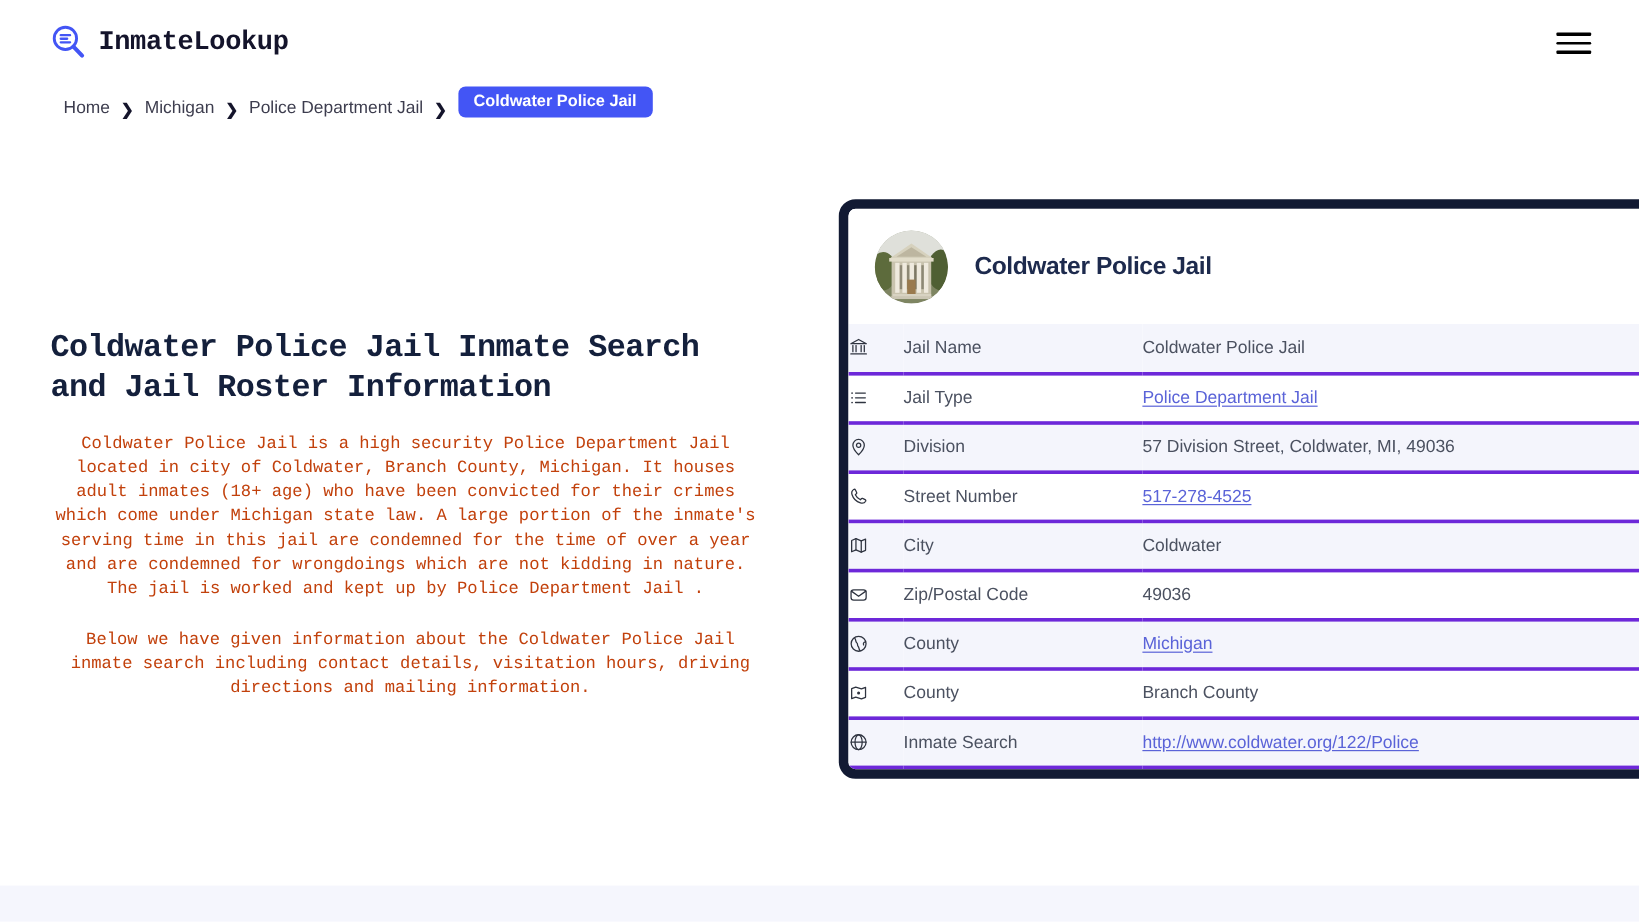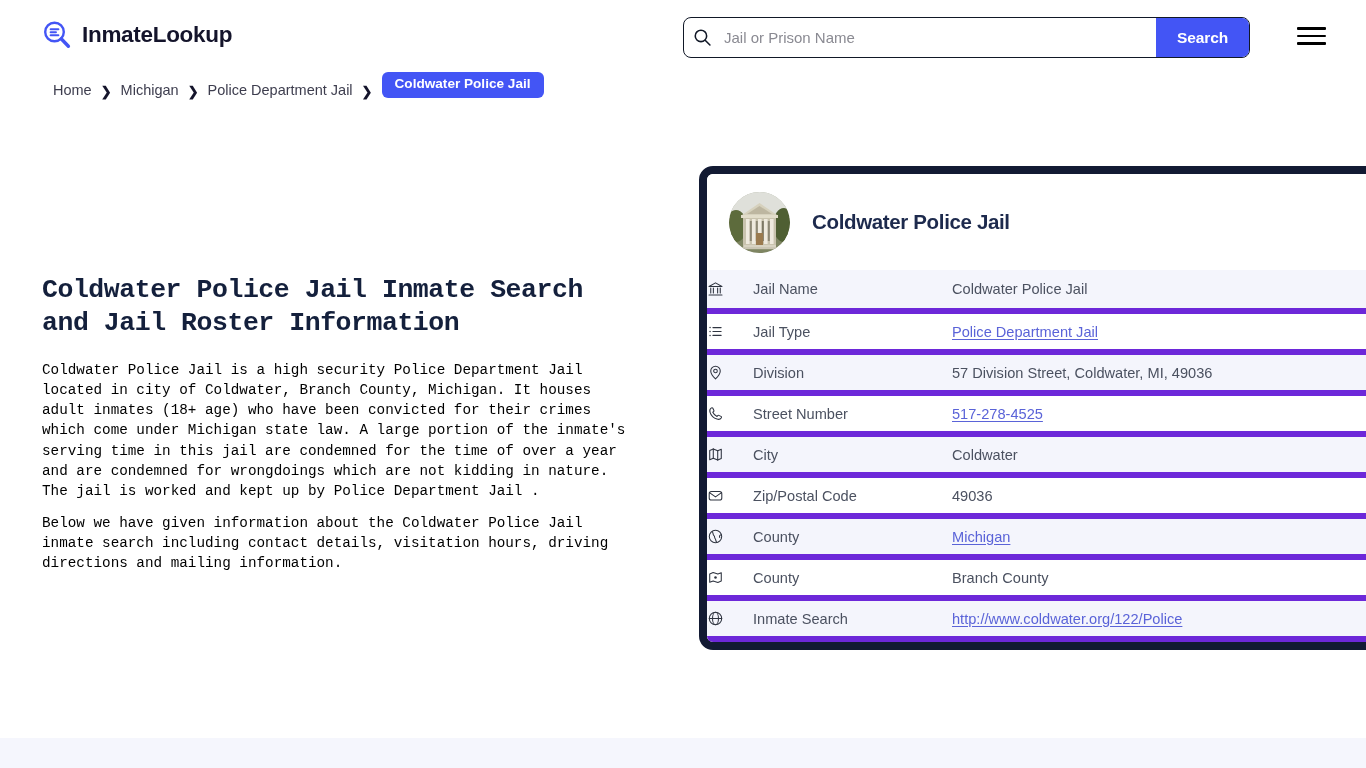--- a/index.html
+++ b/index.html
@@ -23,20 +23,21 @@
     align-items: center;
   }
   .brand {
     position: absolute;
     left: 41px;
     top: 19px;
     display: flex;
     align-items: center;
     gap: 9px;
     text-decoration: none;
+    font-family: Liberation Mono, monospace;
   }
   .brand-icon { width: 32px; height: 32px; display: block; }
   .brand-text {
     font-size: 22.5px;
     font-weight: 700;
     color: #14142b;
     letter-spacing: -0.3px;
     line-height: 1;
   }
 
@@ -152,24 +153,25 @@
     line-height: 1.23;
     font-weight: 700;
     color: #14203c;
     letter-spacing: -0.45px;
     max-width: 600px;
   }
   p.body-par {
     margin-top: 21px;
     font-size: 14.3px;
     line-height: 20.1px;
-    color: #000000;
+    color: #c2410c;
     max-width: 592px;
-  }
-  p.body-par.second { margin-top: 12px; max-width: 600px; }
+    text-align: center;
+  }
+  p.body-par.second { margin-top: 23px; max-width: 600px; }
 
   
   .card {
     position: absolute;
     left: 699px;
     top: 166px;
     width: 760px;            
     border: 8px solid #121a33;
     border-radius: 14px;
     background: #ffffff;
@@ -206,21 +208,21 @@
     table-layout: auto;
   }
   table.info tr { height: 41px; }
   table.info tr:nth-child(odd)  { background: #f4f5fc; }
   table.info tr:nth-child(even) { background: #ffffff; }
   table.info td {
     padding: 0;
     vertical-align: middle;
     font-size: 14.6px;
     color: #4b5160;
-    border-bottom: 6px solid #6d28d9;
+    border-bottom: 3px solid #6d28d9;
   }
   td.cell-icon {
     width: 46px;
     padding-left: 24px;
   }
   td.cell-icon svg { display: block; }
   td.cell-label {
     white-space: nowrap;
     padding-right: 6px;
     color: #4b5160;
@@ -257,30 +259,20 @@
         <circle cx="13.5" cy="13" r="9.3" fill="none" stroke="#4355f5" stroke-width="2.4"></circle>
         <line x1="9.6" y1="10.3" x2="17.4" y2="10.3" stroke="#4355f5" stroke-width="1.9" stroke-linecap="round"></line>
         <line x1="9.6" y1="13.3" x2="15.0" y2="13.3" stroke="#4355f5" stroke-width="1.9" stroke-linecap="round"></line>
         <line x1="9.6" y1="16.3" x2="17.4" y2="16.3" stroke="#4355f5" stroke-width="1.9" stroke-linecap="round"></line>
         <line x1="20.2" y1="19.8" x2="27.4" y2="27.3" stroke="#4355f5" stroke-width="3.4" stroke-linecap="round"></line>
       </svg>
     </span>
     <span class="brand-text">InmateLookup</span>
   </a>
 
-  <div class="searchwrap">
-    <span class="search-icon-box">
-      <svg viewBox="0 0 22 22" width="19" height="19" xmlns="http://www.w3.org/2000/svg">
-        <circle cx="9.2" cy="9.2" r="6.6" fill="none" stroke="#111827" stroke-width="1.8"></circle>
-        <line x1="14.1" y1="14.1" x2="19.6" y2="19.6" stroke="#111827" stroke-width="1.8" stroke-linecap="round"></line>
-      </svg>
-    </span>
-    <input class="search-input" type="text" placeholder="Jail or Prison Name" style="">
-    <button class="search-btn">Search</button>
-  </div>
 
   <div class="hamburger">
     <span></span>
     <span></span>
     <span></span>
   </div>
 </div>
 
 <nav class="breadcrumb">
   <a class="bc-link" href="#">Home</a>

